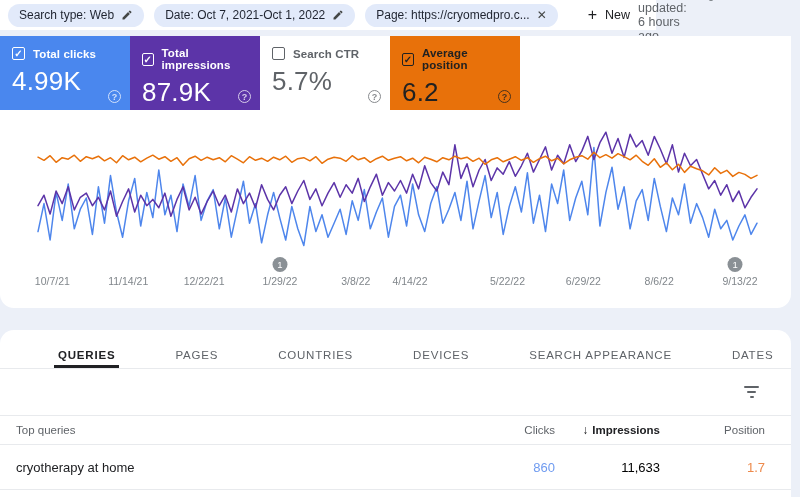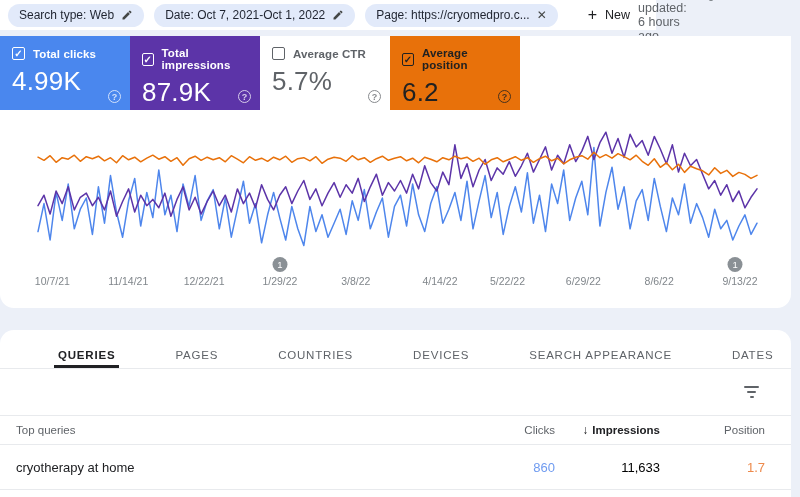--- a/index.html
+++ b/index.html
@@ -154,21 +154,21 @@
         <div class="top">
           <span class="cb">✓</span>
           <span class="lbl">Total impressions</span>
         </div>
         <div class="val">87.9K</div>
         <span class="help-circle" style="border-color: currentcolor; color: inherit; opacity: 0.75;">?</span>
       </div>
       <div class="metric-card" style="background: rgb(255, 255, 255); color: rgb(95, 99, 104);">
         <div class="top">
           <span class="cb"></span>
-          <span class="lbl">Average CTR</span>
+          <span class="lbl">Search CTR</span>
         </div>
         <div class="val">5.7%</div>
         <span class="help-circle" style="border-color: currentcolor; color: inherit; opacity: 0.75;">?</span>
       </div>
       <div class="metric-card" style="background: rgb(232, 113, 10); color: rgb(33, 33, 33);">
         <div class="top">
           <span class="cb">✓</span>
           <span class="lbl">Average position</span>
         </div>
         <div class="val">6.2</div>
@@ -183,21 +183,21 @@
   <div class="badge-row">
       <span class="anno-badge" style="left: 279.943px;">1</span>
       <span class="anno-badge" style="left: 735.071px;">1</span>
     </div>
   <div class="xlabel-row">
       <span class="xlabel" style="left: 52.38px;">10/7/21</span>
       <span class="xlabel" style="left: 128.234px;">11/14/21</span>
       <span class="xlabel" style="left: 204.089px;">12/22/21</span>
       <span class="xlabel" style="left: 279.943px;">1/29/22</span>
       <span class="xlabel" style="left: 355.798px;">3/8/22</span>
-      <span class="xlabel" style="left: 440px;">4/14/22</span>
+      <span class="xlabel" style="left: 410px;">4/14/22</span>
       <span class="xlabel" style="left: 507.507px;">5/22/22</span>
       <span class="xlabel" style="left: 583.361px;">6/29/22</span>
       <span class="xlabel" style="left: 659.216px;">8/6/22</span>
       <span class="xlabel" style="left: 740px;">9/13/22</span>
     </div>
 </div>
 
 <div class="table-card">
   <div class="tabs">
       <div class="tab active">QUERIES</div>

